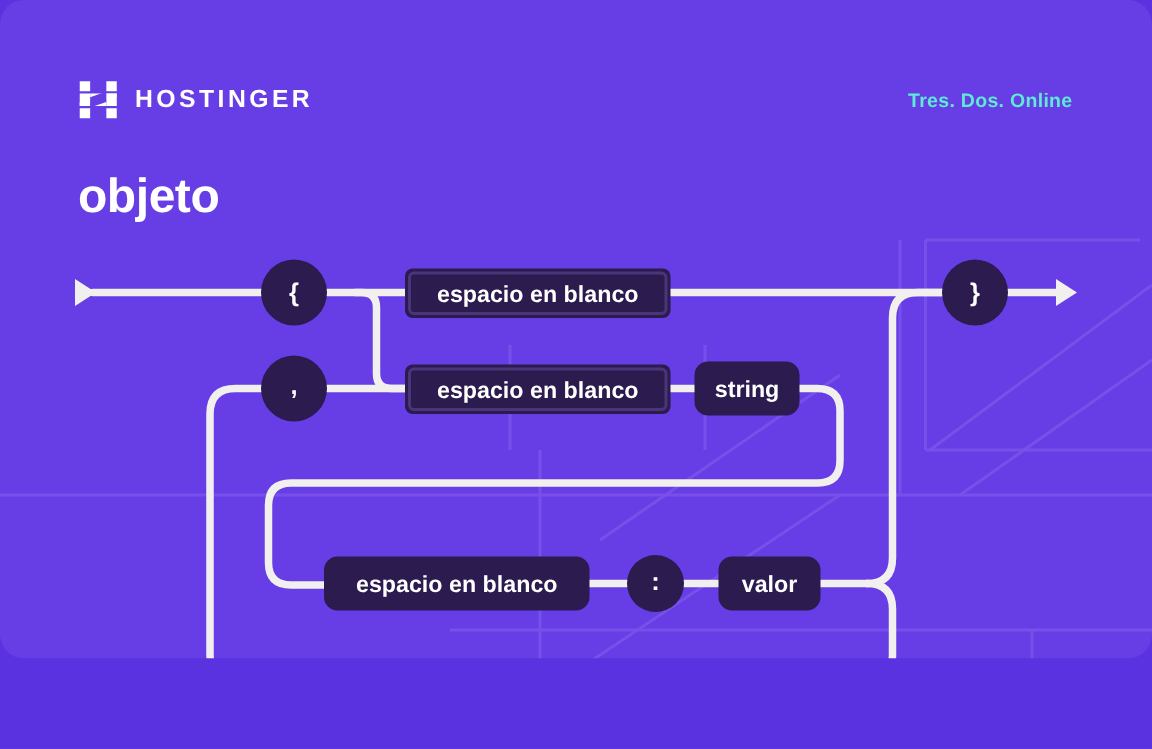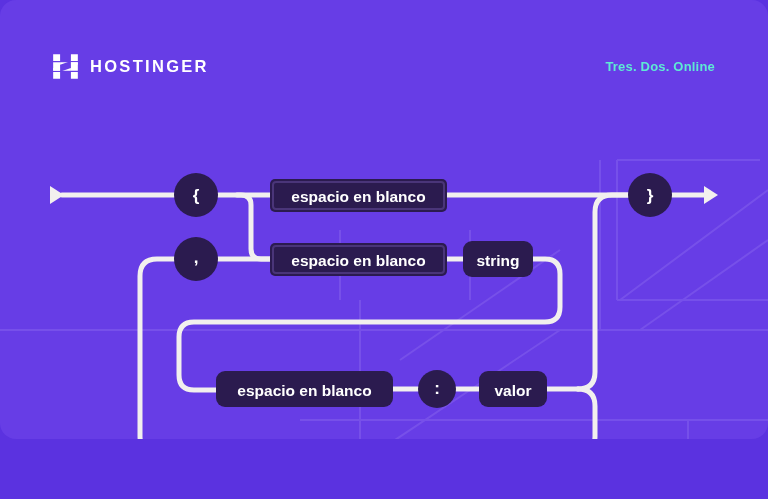--- a/index.html
+++ b/index.html
@@ -152,20 +152,21 @@
         <path fill="#ffffff" d="M8.4 9.6 L26.8 9.6 L26.8 12.0 L8.4 18.4 Z"></path>
         <path fill="#ffffff" d="M1.2 15.8 L19.6 9.4 L19.6 18.4 L1.2 18.4 Z"></path>
         <path fill="#673de6" d="M8.4 12.2 L19.6 8.3 L19.6 15.6 L8.4 19.4 Z"></path>
       </svg>
       <span class="brand-name">HOSTINGER</span>
     </div>
 
     <div class="tagline">Tres. Dos. Online</div>
   </div>
 
+  <div class="page-title">objeto</div>
 
   <svg id="diagram" viewBox="0 0 768 499" xmlns="http://www.w3.org/2000/svg">
 
     <g>
 
       <path class="rail" d="M62 195 H174"></path>
       <polygon class="railhead" points="50,186 50,204 64,195"></polygon>
 
       <path class="rail" d="M218 195 H270"></path>
 

